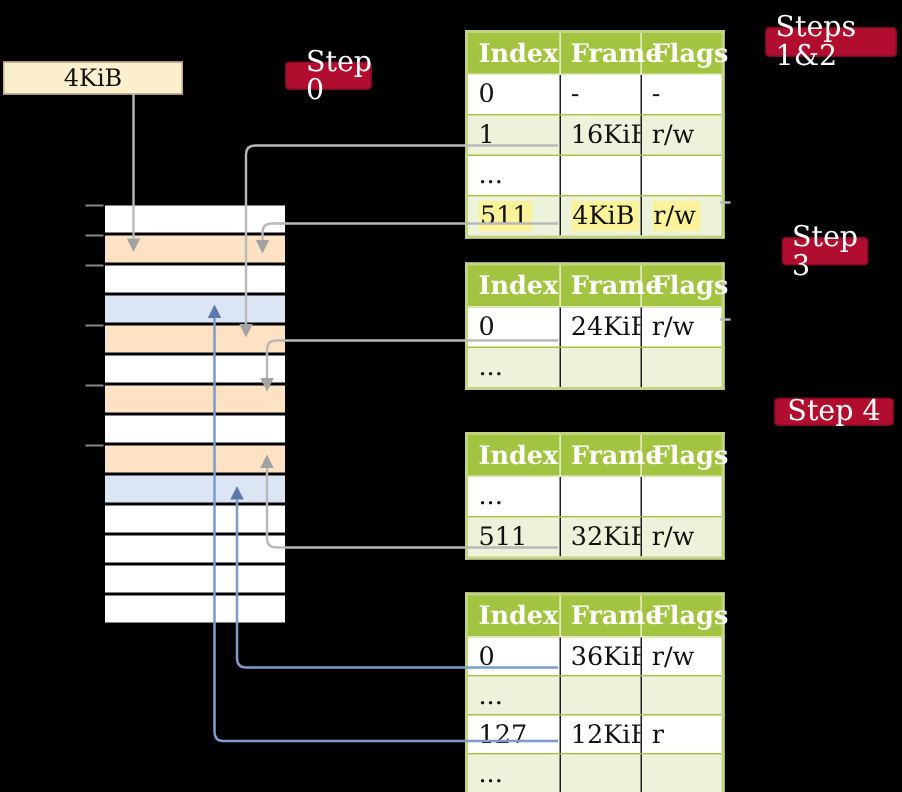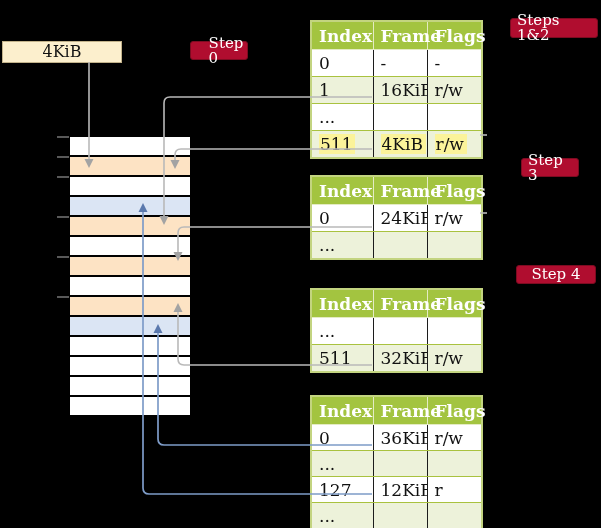--- a/index.html
+++ b/index.html
@@ -5,21 +5,21 @@
   html,body{margin:0;padding:0;background:#000;}
   .stage{position:relative;width:601px;height:528px;background:#000;overflow:hidden;
          font-family:"DejaVu Serif", serif;}
 
   
   .frame-label{position:absolute;left:2px;top:41px;width:118px;height:20px;
     background:#fcefcd;border:1px solid #c2b28a;color:#111;font-size:16px;
     display:flex;align-items:center;justify-content:center;line-height:1;}
 
   
-  .badge{position:absolute;background:#b00d2f;color:#fff;font-size:15px;
+  .badge{position:absolute;background:#b00d2f;color:#fff;font-size:19px;
     border:1px solid #7d0b21;border-radius:3px;display:flex;align-items:center;
     justify-content:center;line-height:1;padding:0 6px;box-sizing:border-box;}
   .badge.step0 {left:190px;top:41px; width:58px;height:19px;padding-left:20px;}
   .badge.steps12{left:510px;top:18px; width:88px;height:20px;}
   .badge.step3 {left:521px;top:158px;width:58px;height:19px;}
   .badge.step4 {left:516px;top:265px;width:80px;height:19px;}
 
   
   .memstrip{position:absolute;left:70px;top:137px;width:120px;}
   .mrow{height:18px;margin-bottom:2px;}

